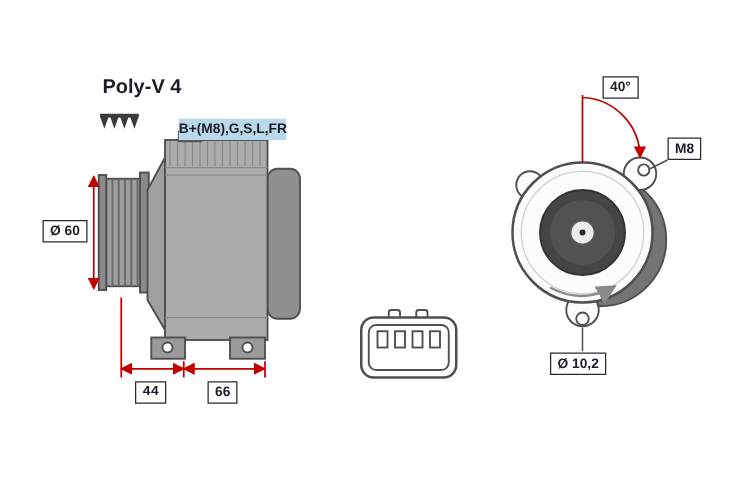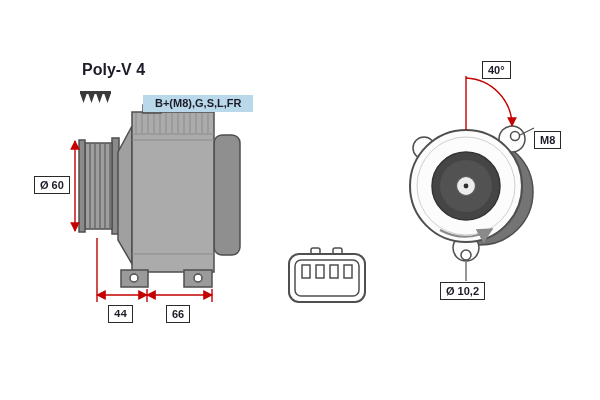--- a/index.html
+++ b/index.html
@@ -11,21 +11,21 @@
   .lbl{
     position:absolute;font-weight:bold;color:#1c1c28;font-size:16px;
     white-space:nowrap;line-height:15px;
   }
   .boxed{
     border:1px solid #2a2a2a;background:#ffffff;
     padding:1px 5px;font-size:11px;line-height:14px;
   }
   .blue{
     background:var(--highlight-blue,#b9d8e9);
-    padding:1px 12px;font-size:11px;line-height:15px;
+    padding:1px 0;font-size:11px;line-height:15px;
   }
   .ctr{width:100px;text-align:center;}
   
   .oln{stroke:#4f4f4f;stroke-width:1.5;}
   .thin{stroke:#8b8b8b;stroke-width:1;}
   .red{stroke:var(--dimension-red,#c40000);stroke-width:1.4;fill:none;}
   .redfill{fill:var(--dimension-red,#c40000);}
   .dark{fill:#3a3a3a;}
   .lead{stroke:#4f4f4f;stroke-width:1.2;}
 </style>
@@ -167,17 +167,17 @@
 
   <div class="lbl boxed" style="left:34px;top:176px;">Ø 60</div>
 
   <div class="lbl boxed" style="left:108px;top:305px;font-family:Liberation Mono, monospace;">44</div>
 
   <div class="lbl boxed" style="left:166px;top:305px;">66</div>
 
 
   <div class="lbl boxed" style="left:482px;top:61px;">40°</div>
 
-  <div class="lbl boxed" style="left:534px;top:131px;">M8</div>
+  <div class="lbl boxed" style="left:534px;top:110px;">M8</div>
 
   <div class="lbl boxed" style="left:440px;top:282px;">Ø 10,2</div>
 
 </div>
 
 </body></html>

